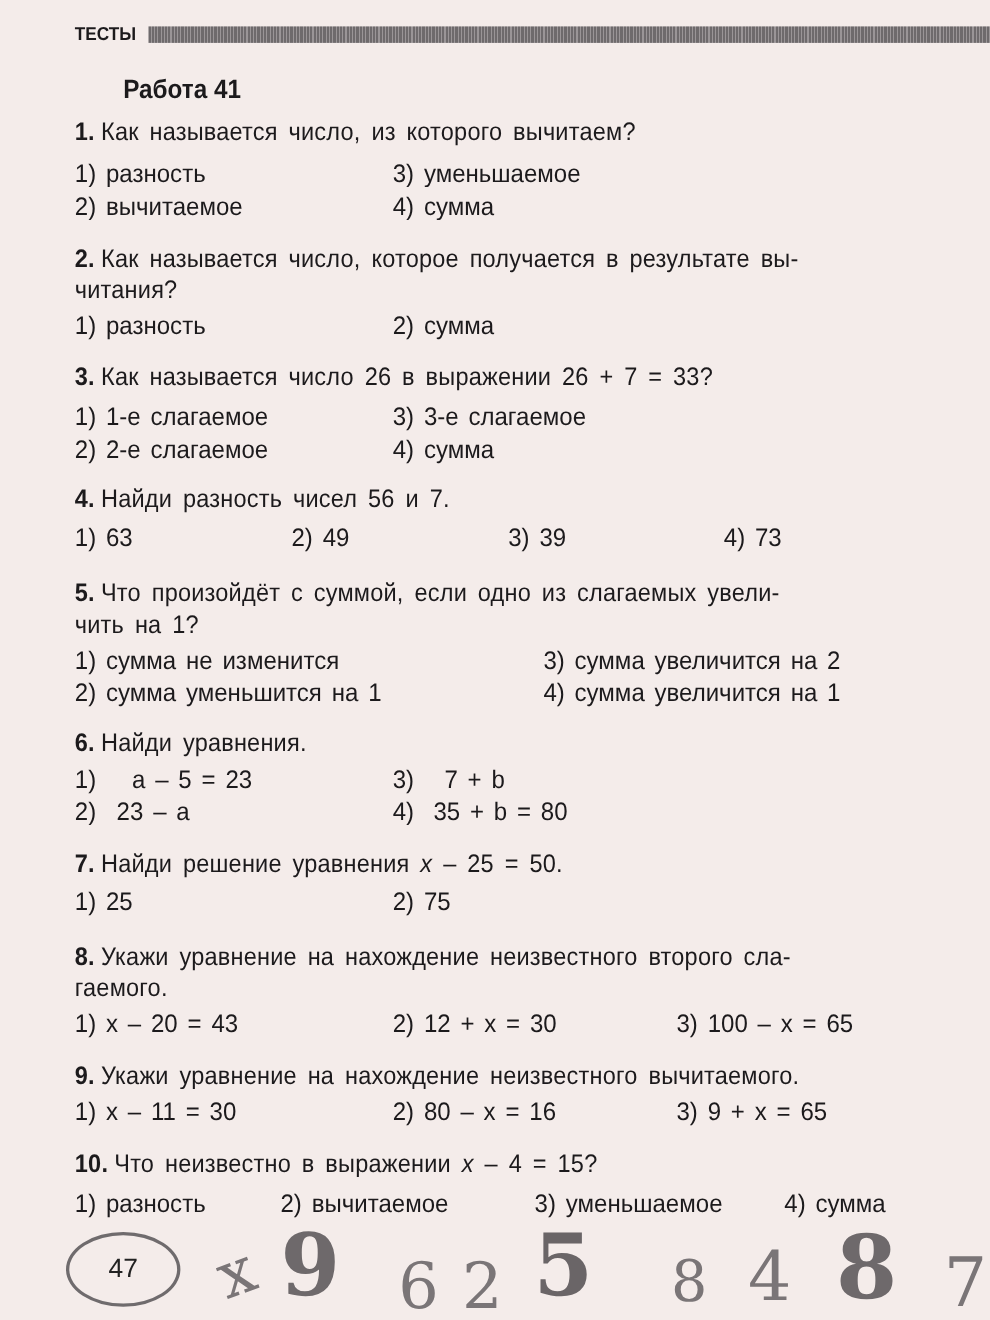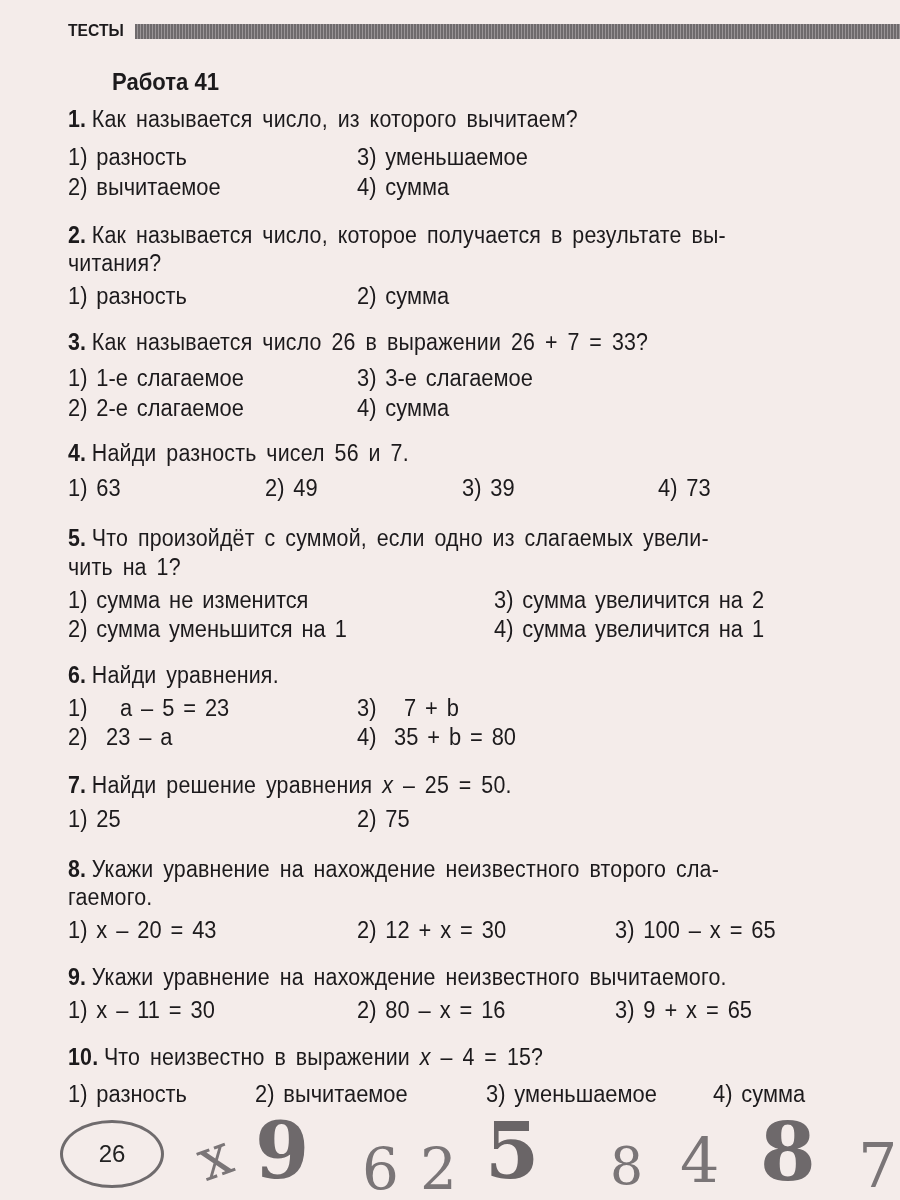--- a/index.html
+++ b/index.html
@@ -134,21 +134,21 @@
 
 <div>
   <p class="q-text" style="position:absolute;left:68px;top:1042px;"><span class="q-num">10.</span><span>Что неизвестно в выражении </span><i>x</i><span> – 4 = 15?</span></p>
   <span class="opt" style="left:68px;top:1081px;font-size:23px;">1) разность</span>
   <span class="opt" style="left:255px;top:1081px;font-size:23px;">2) вычитаемое</span>
   <span class="opt" style="left:486px;top:1081px;font-size:23px;">3) уменьшаемое</span>
   <span class="opt" style="left:713px;top:1081px;font-size:23px;">4) сумма</span>
 </div>
 
 <div class="page-num">
-  <span>26</span>
+  <span>47</span>
 </div>
 
 <div>
   <span class="deco" style="left:198px;font-size:58px;font-weight:normal;transform:rotate(-20deg);">x</span>
   <span class="deco" style="left:255px;font-size:78px;top:1112px;color:#6e696b;">9</span>
   <span class="deco" style="left:362px;font-size:58px;font-weight:normal;top:1140px;">6</span>
   <span class="deco" style="left:420px;font-size:58px;font-weight:normal;top:1140px;">2</span>
   <span class="deco" style="left:485px;font-size:78px;top:1112px;color:#6a6567;">5</span>
   <span class="deco" style="left:610px;font-size:52px;font-weight:normal;top:1140px;">8</span>
   <span class="deco" style="left:680px;font-size:62px;font-weight:normal;top:1130px;">4</span>

